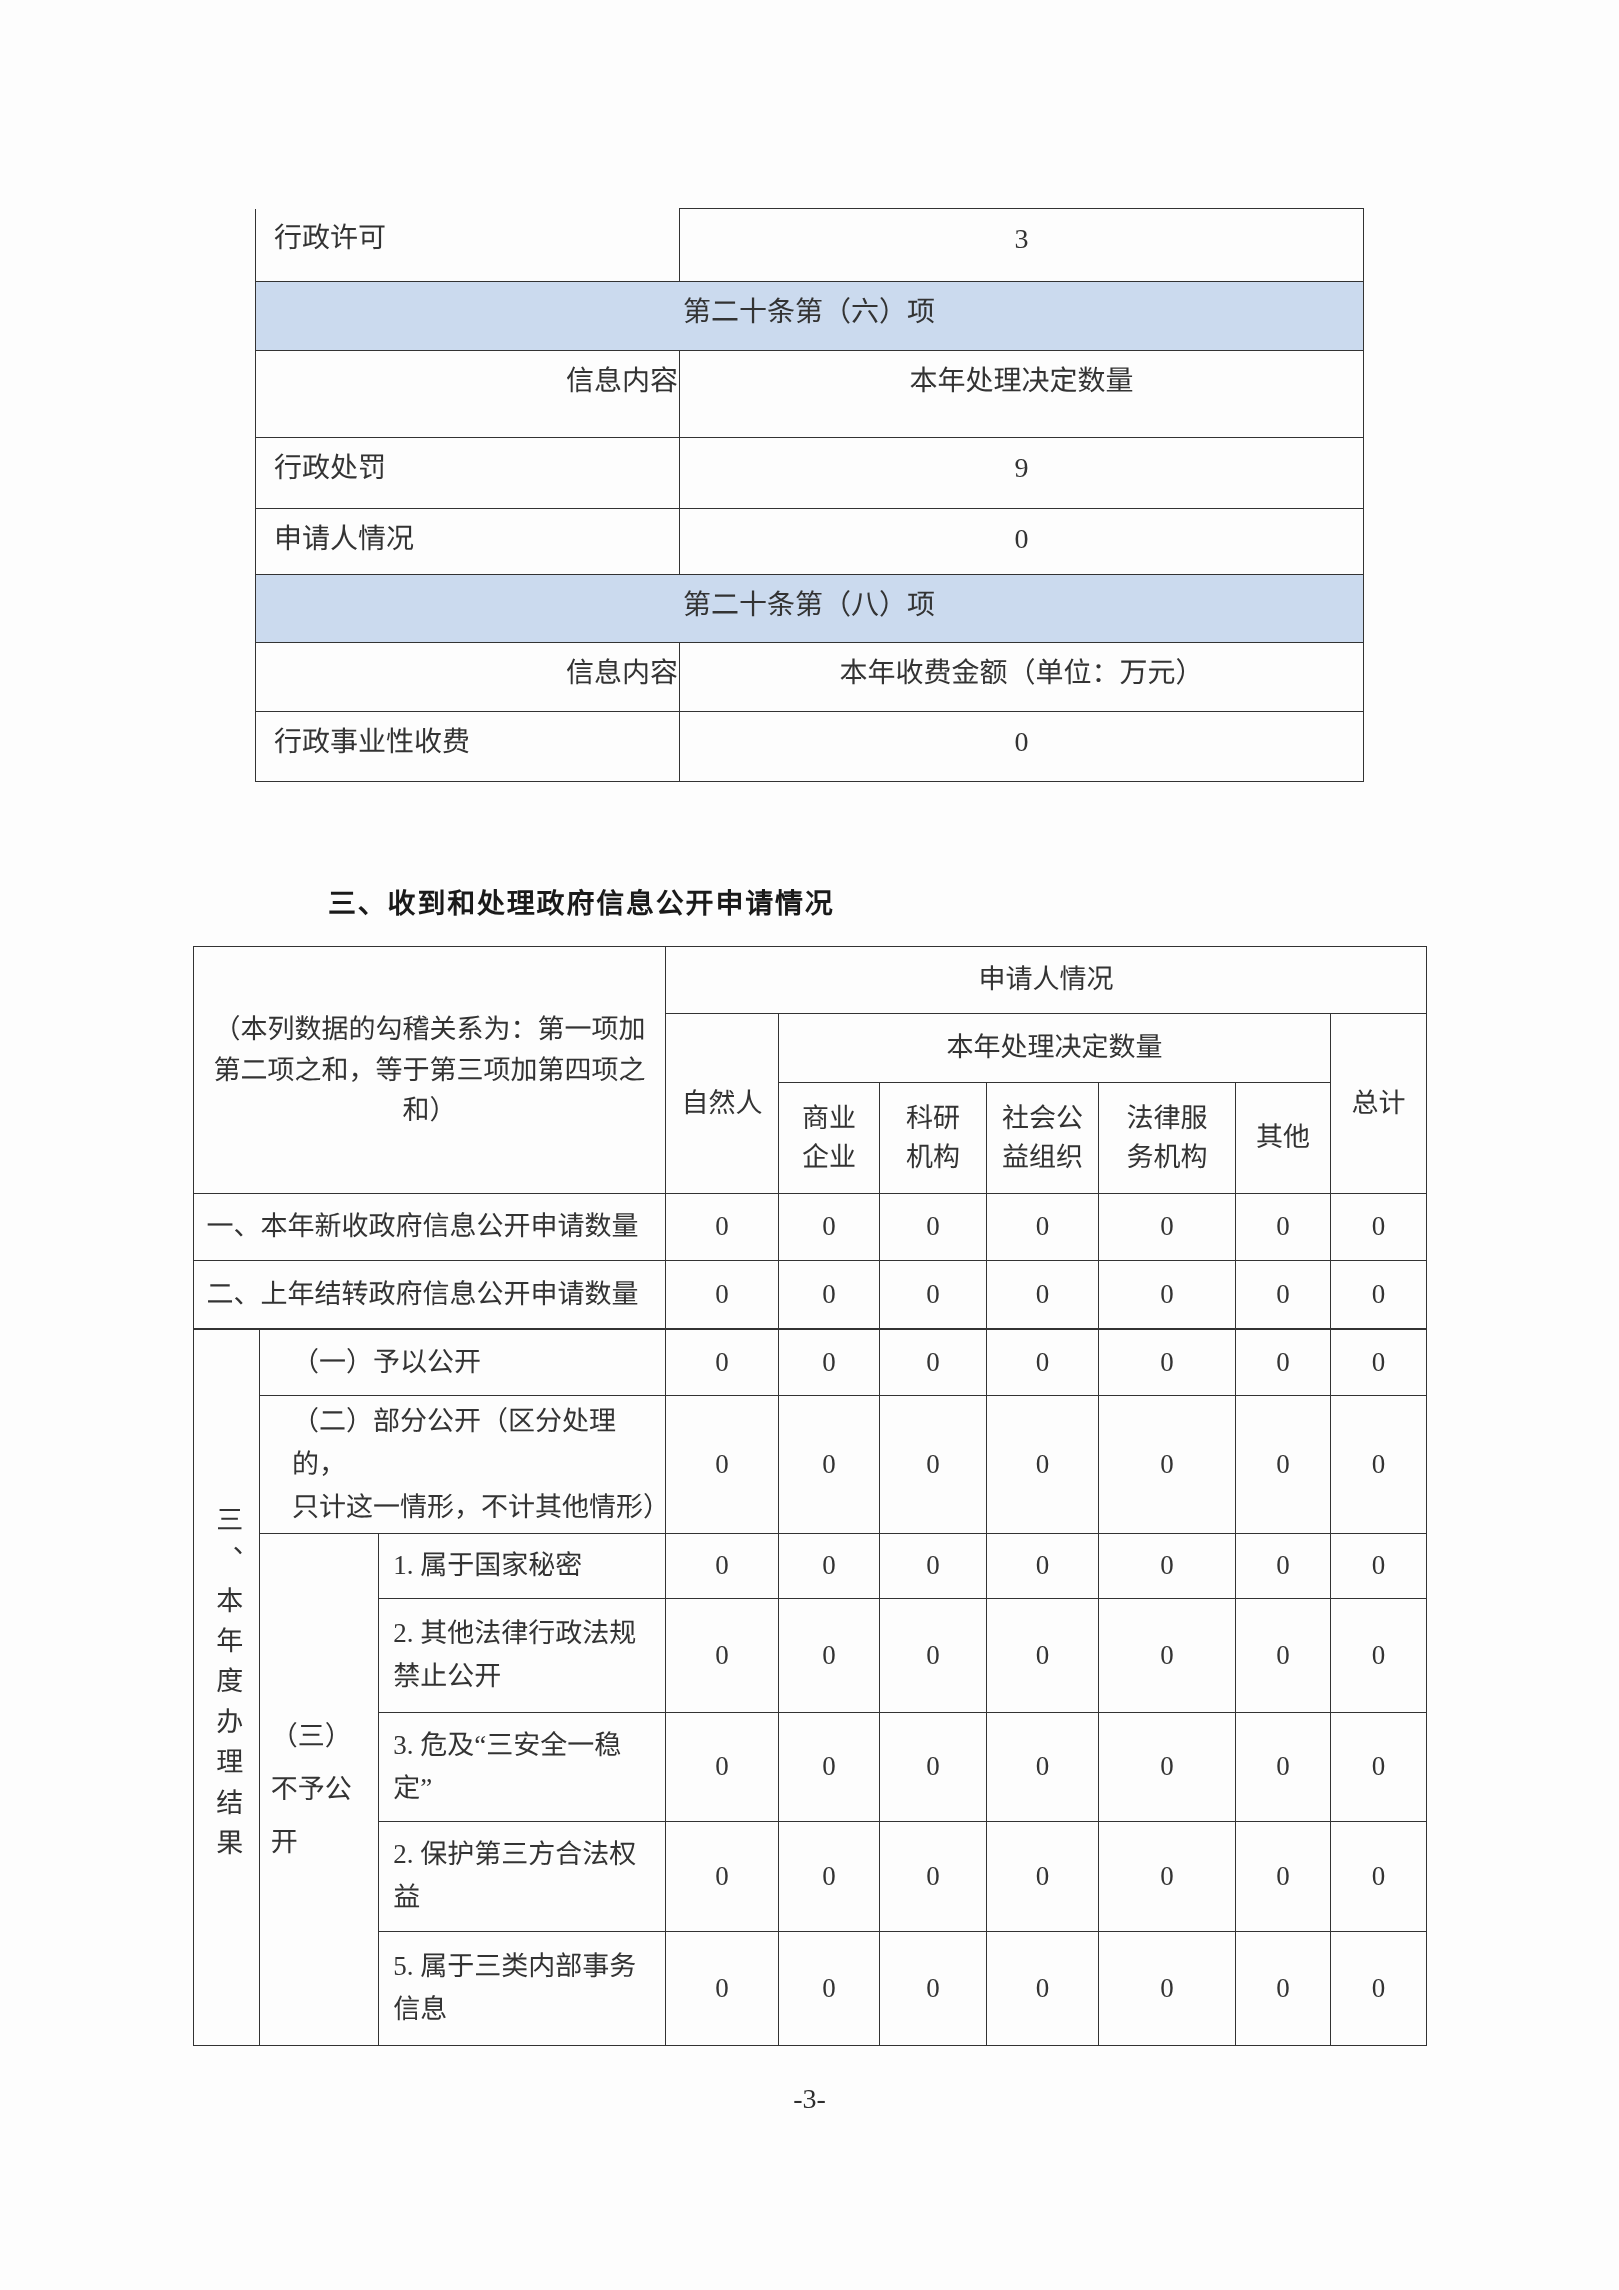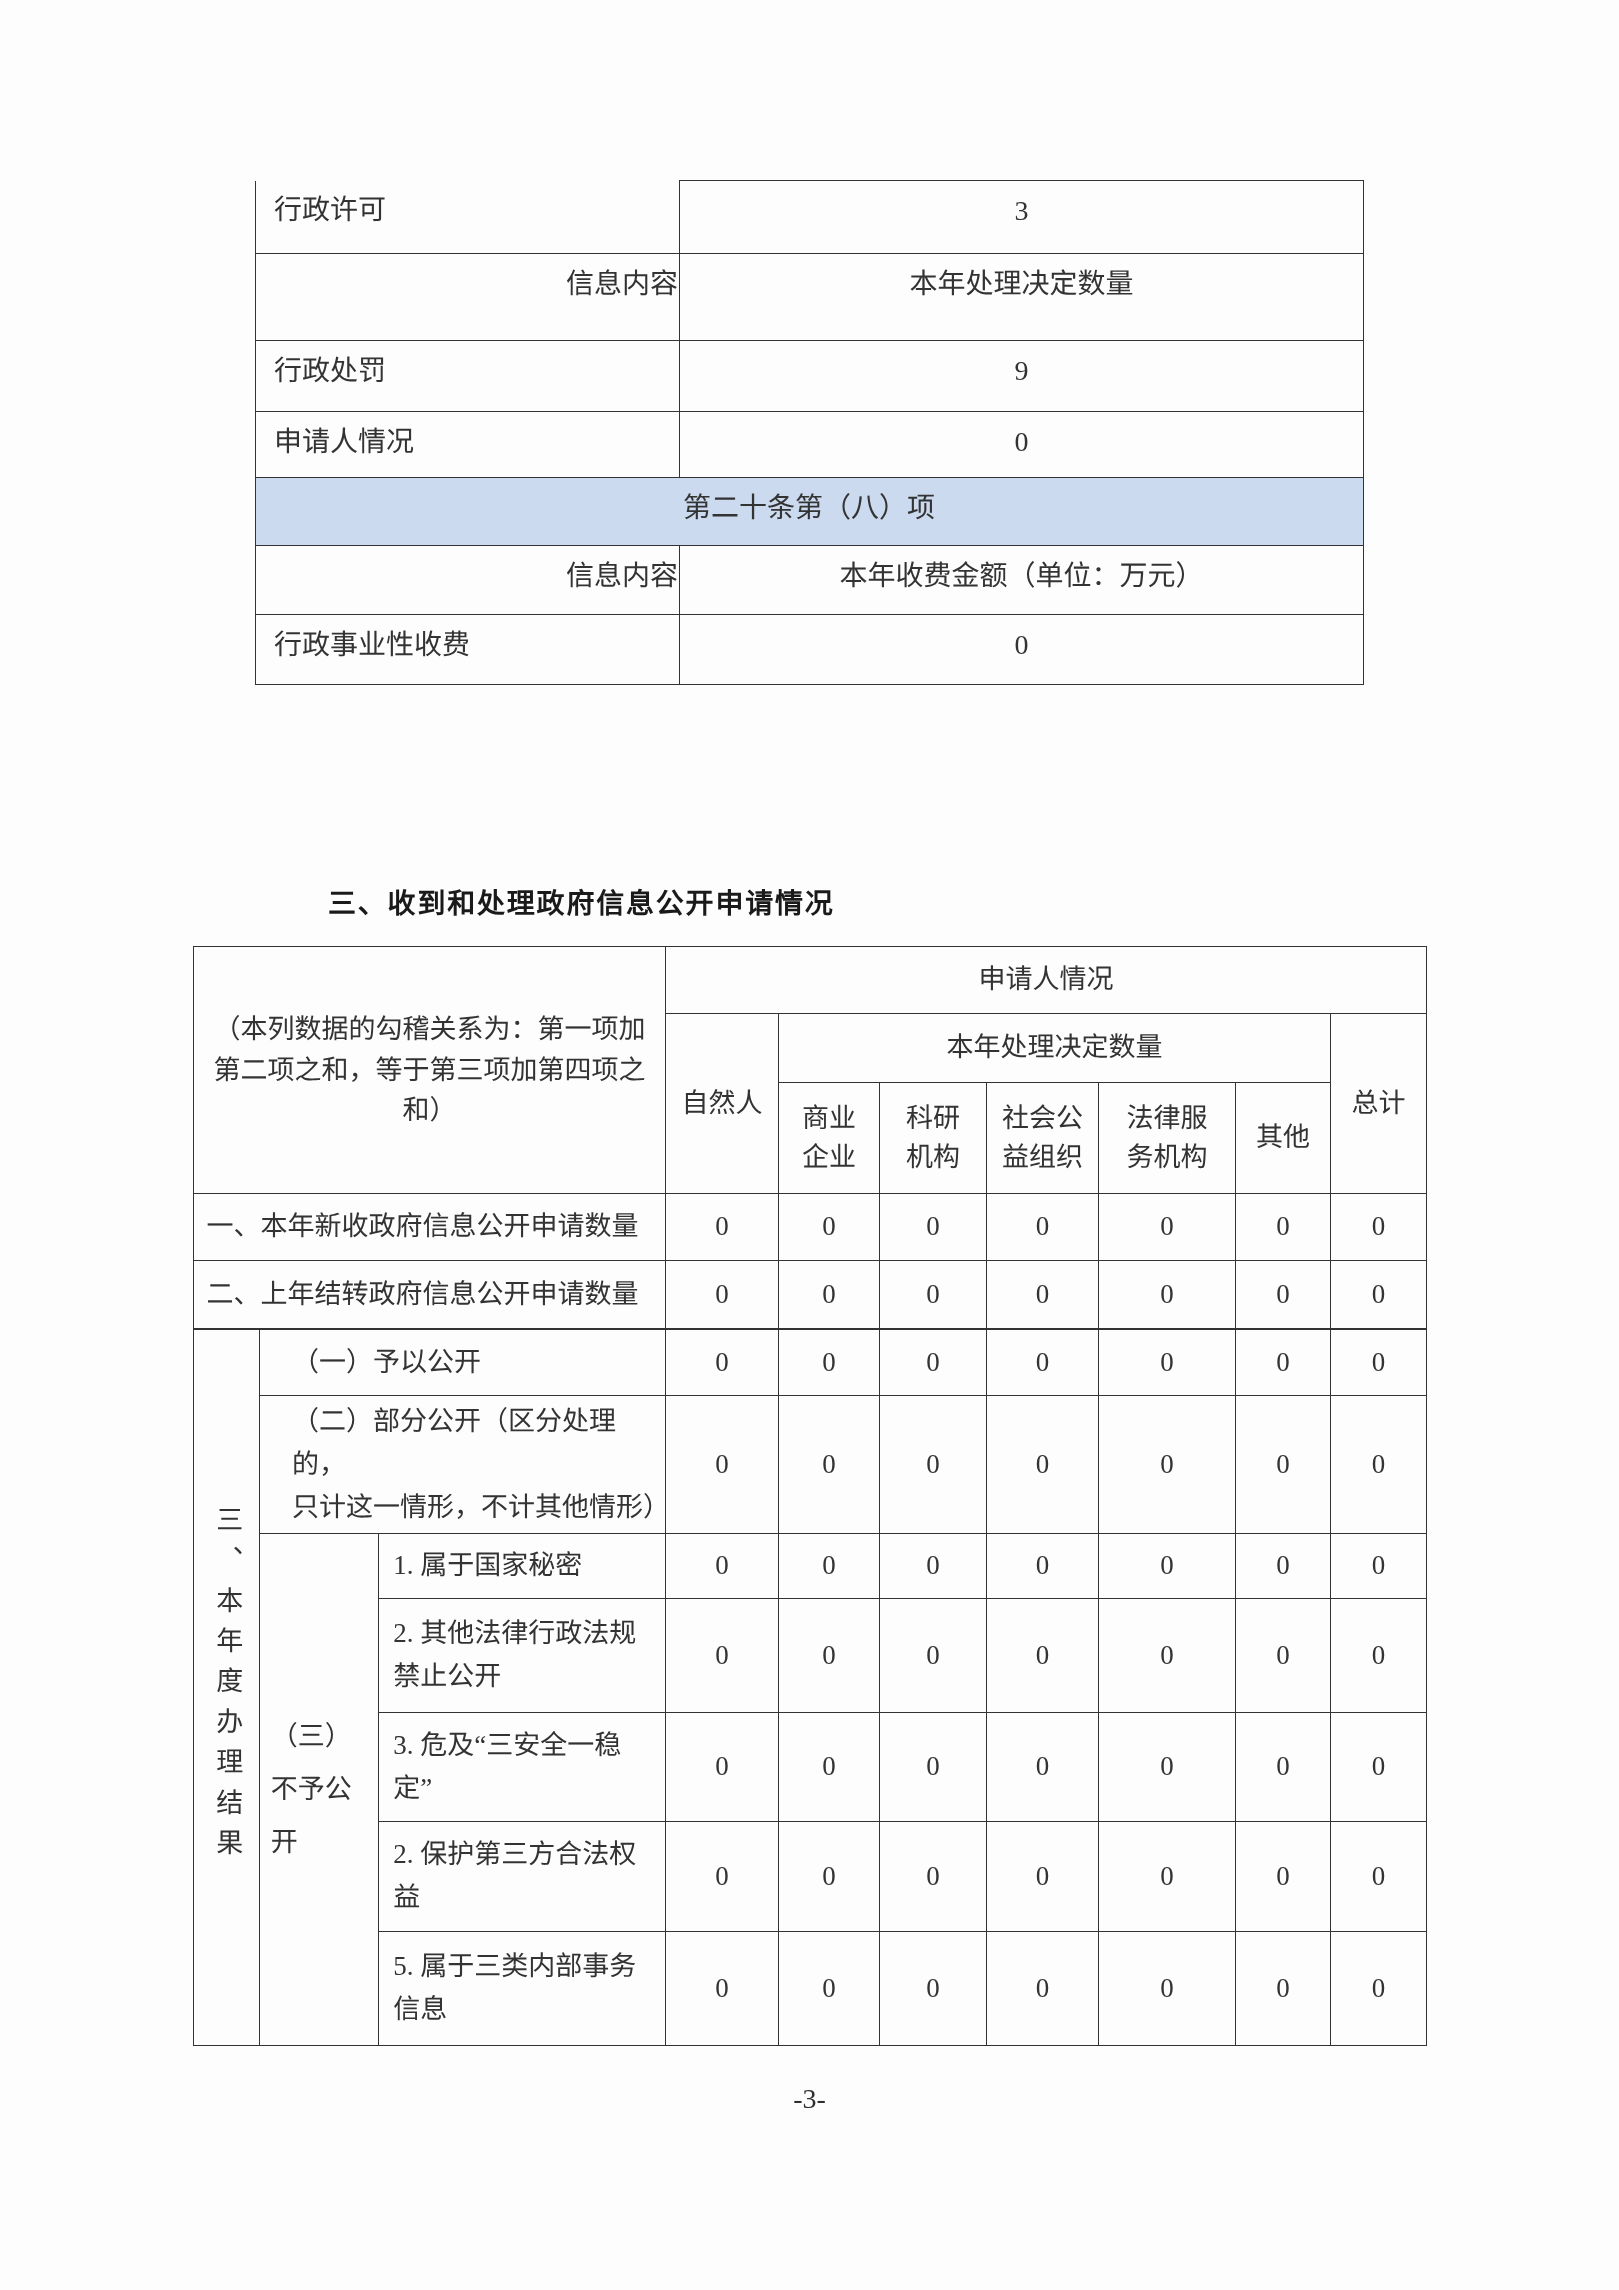--- a/index.html
+++ b/index.html
@@ -9,21 +9,21 @@
     position:relative;
     font-family:"Liberation Serif","DejaVu Serif",serif;
     color:#333;
   }
   .page{position:absolute;inset:0;overflow:hidden;}
 
   
   table{border-collapse:collapse;table-layout:fixed;}
   td{border:1.8px solid #333;white-space:pre-line;overflow:hidden;}
 
-  .top-table{position:absolute;left:255px;top:180px;width:1108px;font-size:28px;}
+  .top-table{position:absolute;left:255px;top:208px;width:1108px;font-size:28px;}
   .top-table td{vertical-align:top;padding-top:10.7px;line-height:1.35;}
   .top-table .lbl{text-align:left;padding-left:18px;}
   .top-table .val{text-align:center;}
   .top-table .center{text-align:right;padding-left:0;}
   .top-table .band{background:#cbdaee;text-align:center;padding-left:0;}
   .top-table .no-top{border-top:none;}
 
   
   .section-heading{
     position:absolute;left:328px;top:881px;
@@ -65,20 +65,23 @@
 
   <table class="top-table">
     <colgroup>
         <col style="width:424px">
         <col style="width:684px">
       </colgroup>
     <tbody>
         <tr style="height:73px">
       <td class="lbl no-top">行政许可</td>
       <td class="val">3</td>
+    </tr>
+    <tr style="height:69px">
+      <td class="band" colspan="2">第二十条第（六）项</td>
     </tr>
     <tr style="height:87px">
       <td class="lbl center">信息内容</td>
       <td class="val">本年处理决定数量</td>
     </tr>
     <tr style="height:71px">
       <td class="lbl">行政处罚</td>
       <td class="val">9</td>
     </tr>
     <tr style="height:66px">

